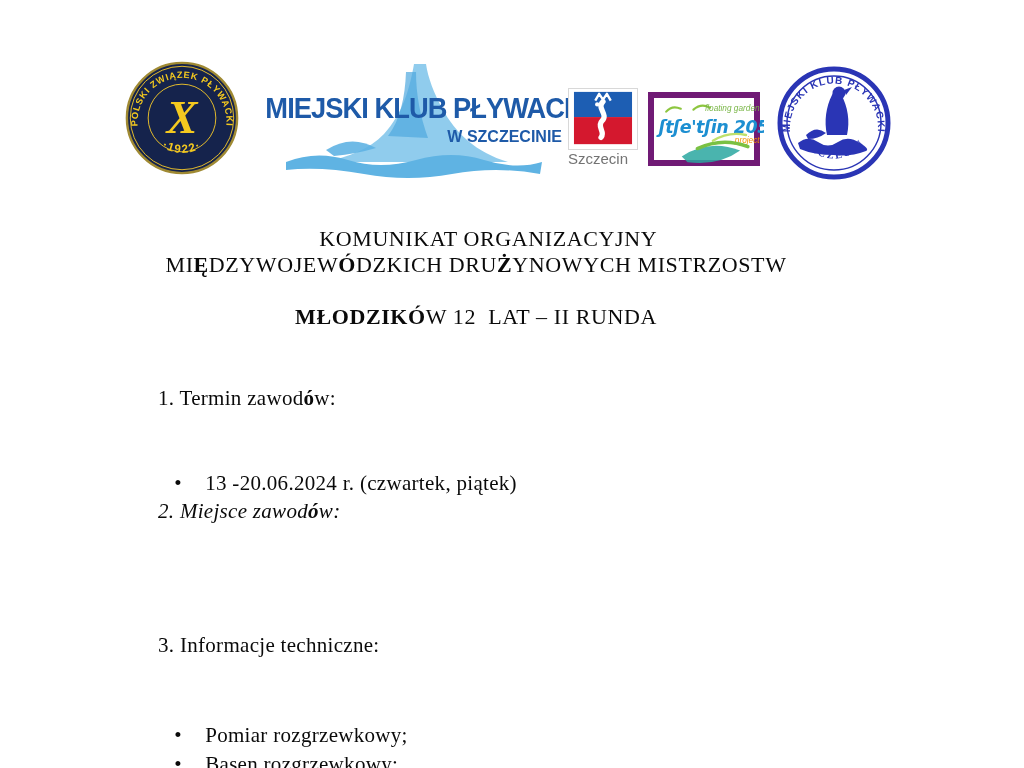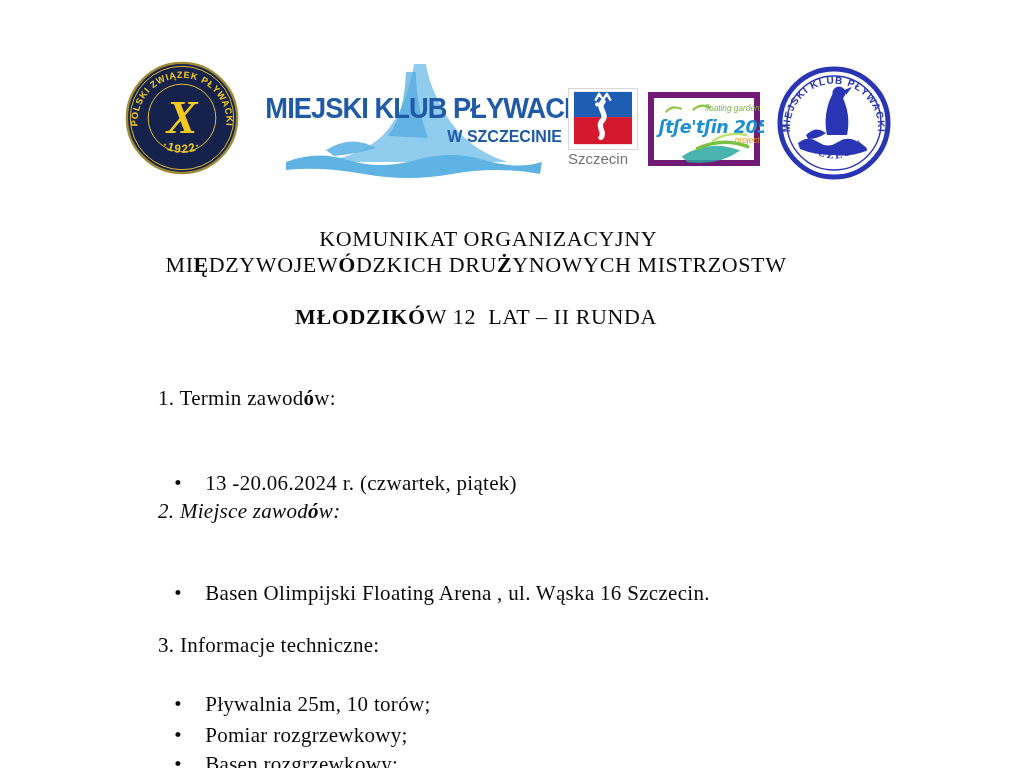--- a/index.html
+++ b/index.html
@@ -174,28 +174,22 @@
   </div>
   <div class="title-line" id="title-line-2"><span>MI</span><span class="b">Ę</span><span>DZYWOJEW</span><span class="b">Ó</span><span>DZKICH DRU</span><span class="b">Ż</span><span>YNOWYCH MISTRZOSTW</span></div>
   <div class="title-line" id="title-line-3"><span class="b">MŁODZIKÓ</span><span>W 12  LAT – II RUNDA</span></div>
 
   <div class="sec-heading" id="sec1-heading"><span>1. Termin zawod</span><span class="b">ó</span><span>w:</span></div>
   <div class="bullet-row" id="sec1-b0">
     <span class="dot">•</span><span>13 -20.06.2024 r. (czwartek, piątek)</span>
   </div>
 
   <div class="sec-heading" id="sec2-heading"><span>2. Miejsce zawod</span><span class="b">ó</span><span>w:</span></div>
-  <div class="bullet-row" id="sec2-b0">
-    <span class="dot">•</span><span>Basen Olimpijski Floating Arena , ul. Wąska 16 Szczecin.</span>
-  </div>
 
   <div class="sec-heading" id="sec3-heading"><span>3. Informacje techniczne:</span><span class="b"></span><span></span></div>
-  <div class="bullet-row" id="sec3-b0">
-    <span class="dot">•</span><span>Pływalnia 25m, 10 torów;</span>
-  </div>
   <div class="bullet-row" id="sec3-b1">
     <span class="dot">•</span><span>Pomiar rozgrzewkowy;</span>
   </div>
   <div class="bullet-row" id="sec3-b2">
     <span class="dot">•</span><span>Basen rozgrzewkowy;</span>
   </div>
   <div class="bullet-row" id="sec3-b3">
     
   </div>
 

